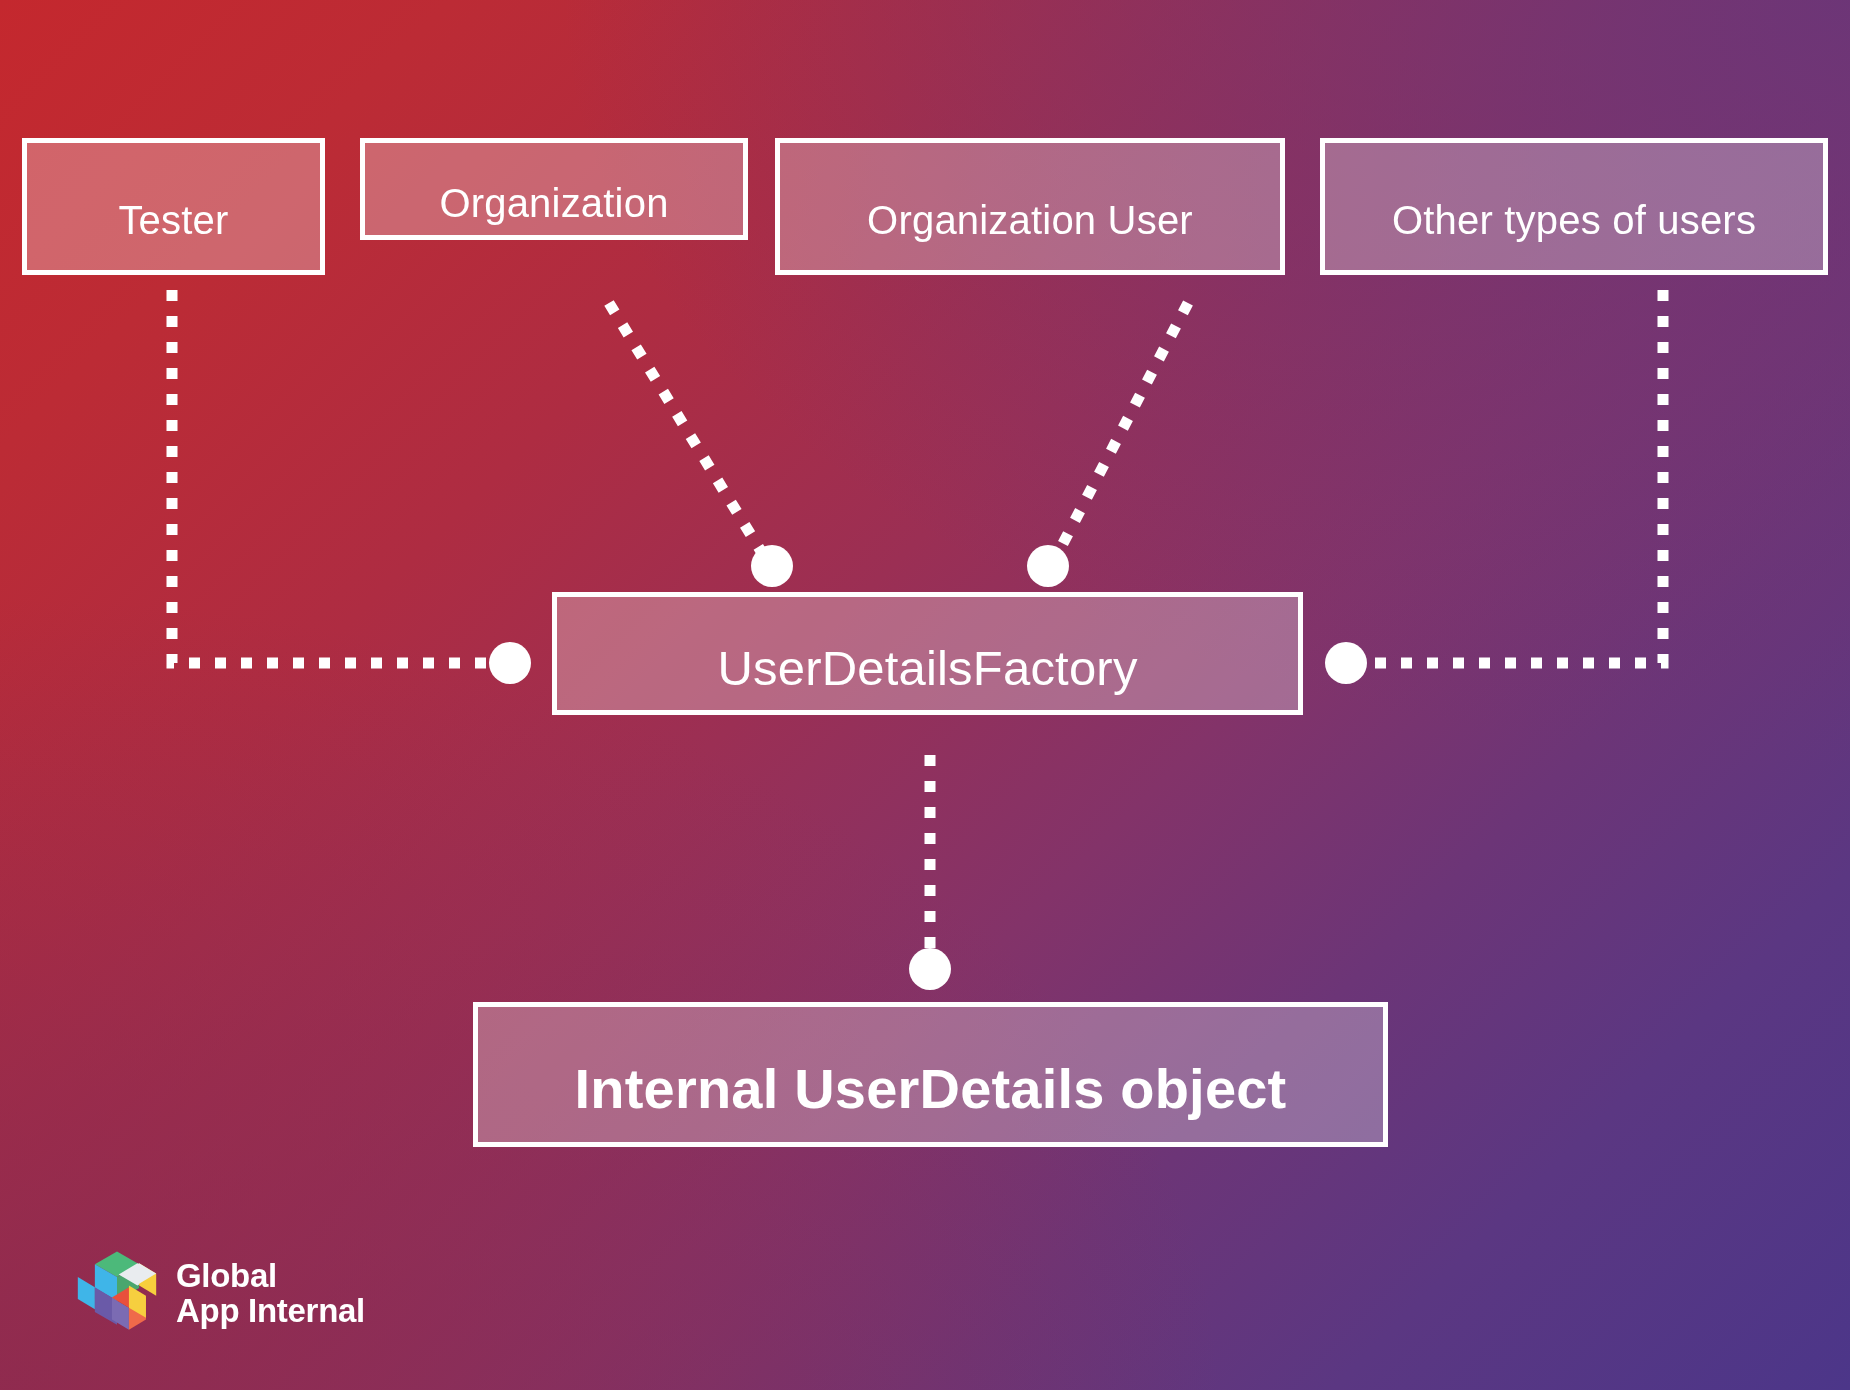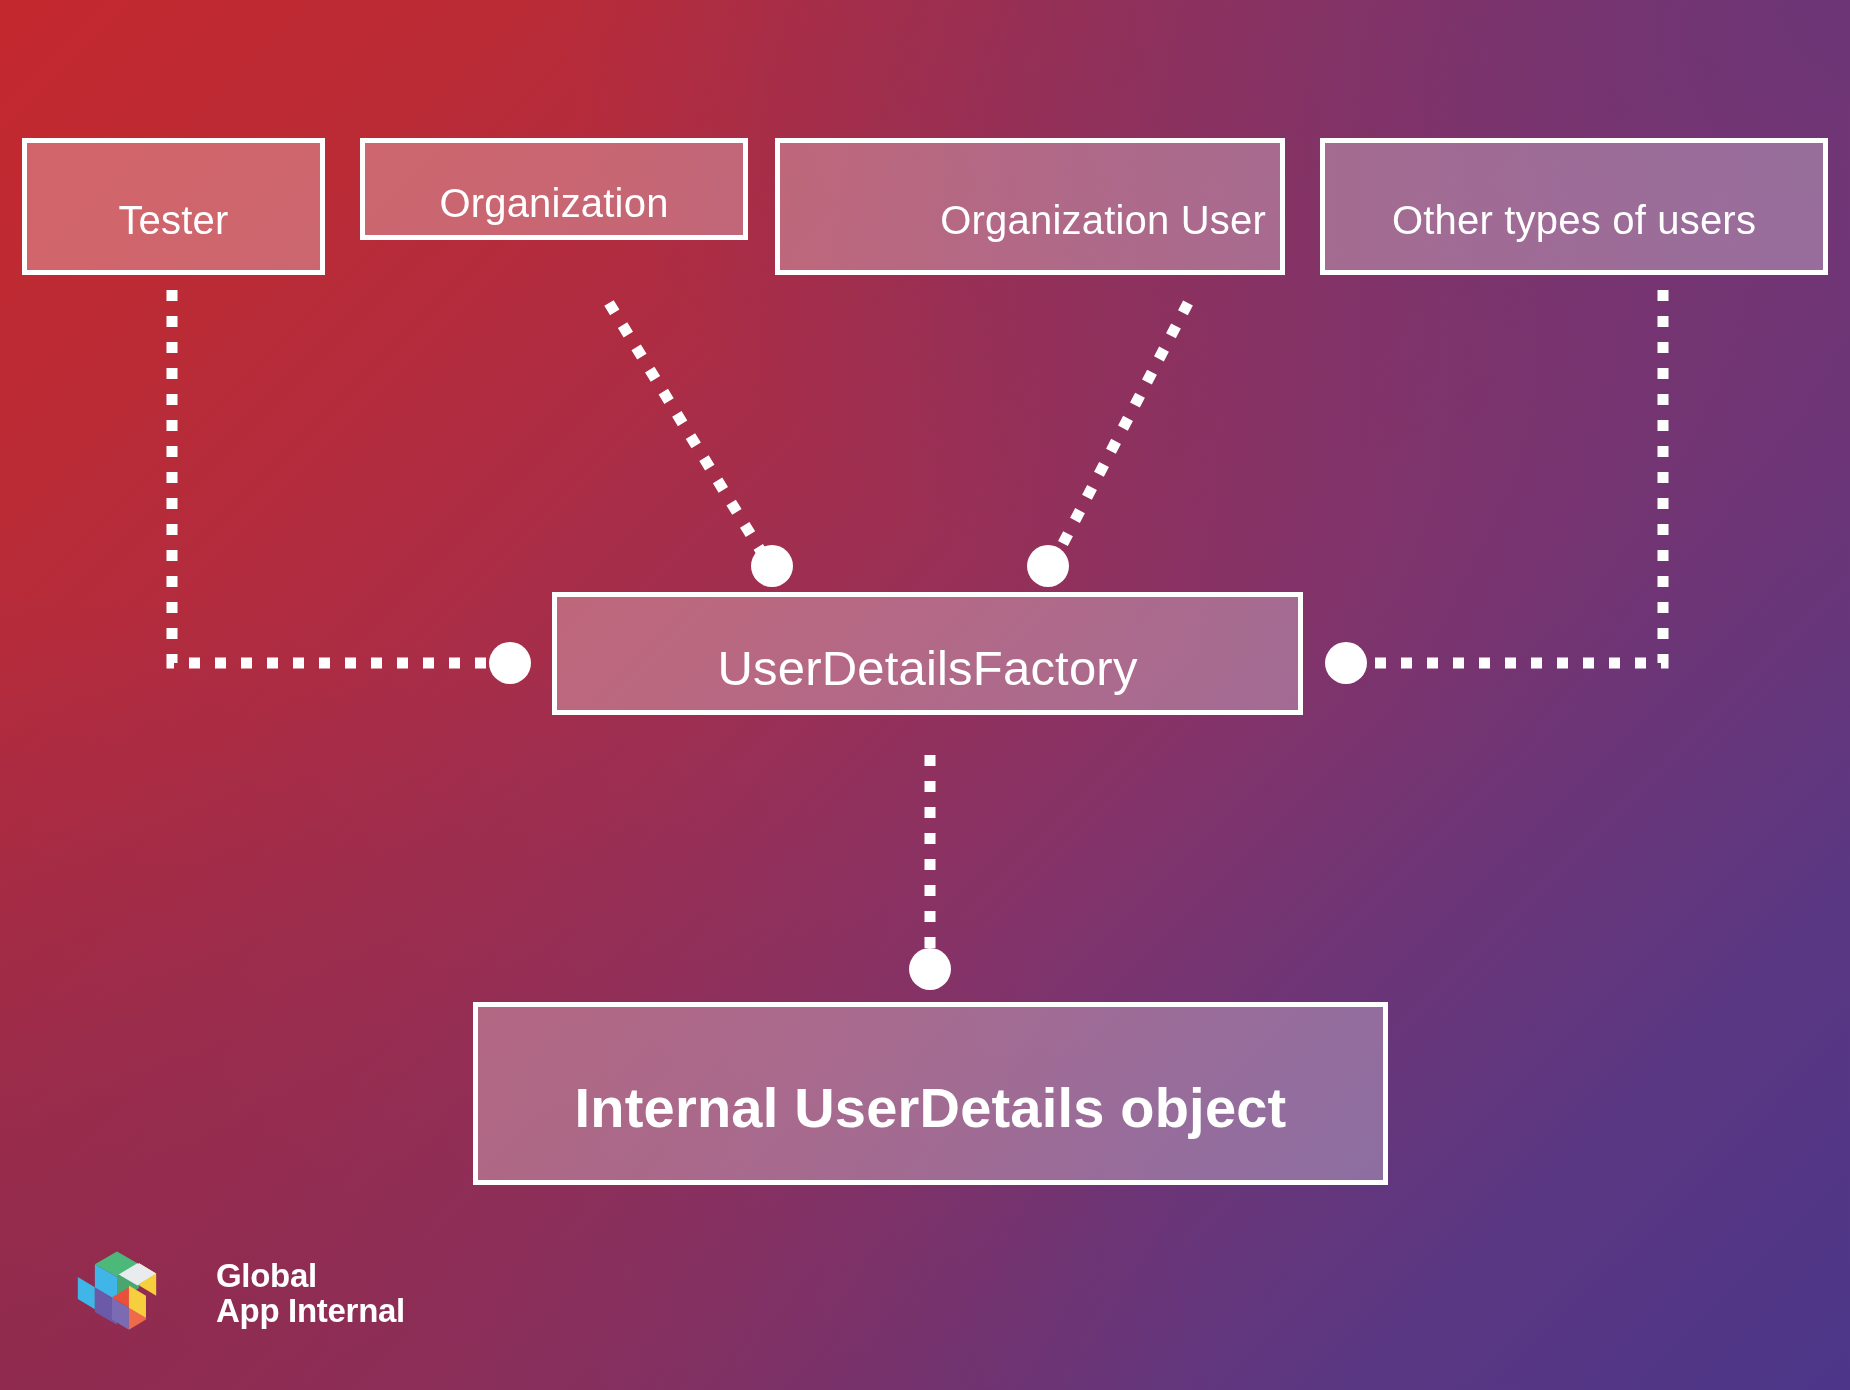--- a/index.html
+++ b/index.html
@@ -76,21 +76,20 @@
     z-index: 5;
   }
   #logo-mark { width: 86px; height: 92px; flex: none; }
   #logo-text {
     color: #ffffff;
     font-weight: 700;
     font-size: 33px;
     line-height: 1.06;
     letter-spacing: -0.3px;
     white-space: nowrap;
-    margin-left: 40px;
   }
 </style>
 </head>
 <body>
 
 <div id="stage">
 
   <svg id="wires" viewBox="0 0 1850 1390" width="1850" height="1390" aria-hidden="true">
 
     <g>
@@ -120,33 +119,33 @@
   </svg>
 
   <div class="node top-node" id="node-tester" style="left:22px; top:138px; width:303px; height:137px;">
     <span>Tester</span>
   </div>
 
   <div class="node top-node" id="node-organization" style="left:360px; top:138px; width:388px; height:102px;">
     <span>Organization</span>
   </div>
 
-  <div class="node top-node" id="node-organization-user" style="left:775px; top:138px; width:510px; height:137px;justify-content:flex-end;">
+  <div class="node top-node" id="node-organization-user" style="left:775px; top:138px; width:510px; height:137px;">
     <span>Organization User</span>
   </div>
 
   <div class="node top-node" id="node-other-users" style="left:1320px; top:138px; width:508px; height:137px;text-align:right;">
     <span>Other types of users</span>
   </div>
 
   <div class="node" id="node-factory" style="left:552px; top:592px; width:751px; height:123px;">
     <span>UserDetailsFactory</span>
   </div>
 
-  <div class="node" id="node-userdetails" style="left:473px; top:1002px; width:915px; height:183px;">
+  <div class="node" id="node-userdetails" style="left:473px; top:1002px; width:915px; height:145px;">
     <span>Internal UserDetails object</span>
   </div>
 
   <div id="logo">
     <svg id="logo-mark" viewBox="0 0 100 108">
 
       <polygon points="50,4 76,19 50,34 24,19" fill="#4cb97a"></polygon>
       <polygon points="24,19 50,34 50,62 24,47" fill="#3fb5e8"></polygon>
       <polygon points="50,34 76,19 76,47 50,62" fill="#4aa66e"></polygon>
 

